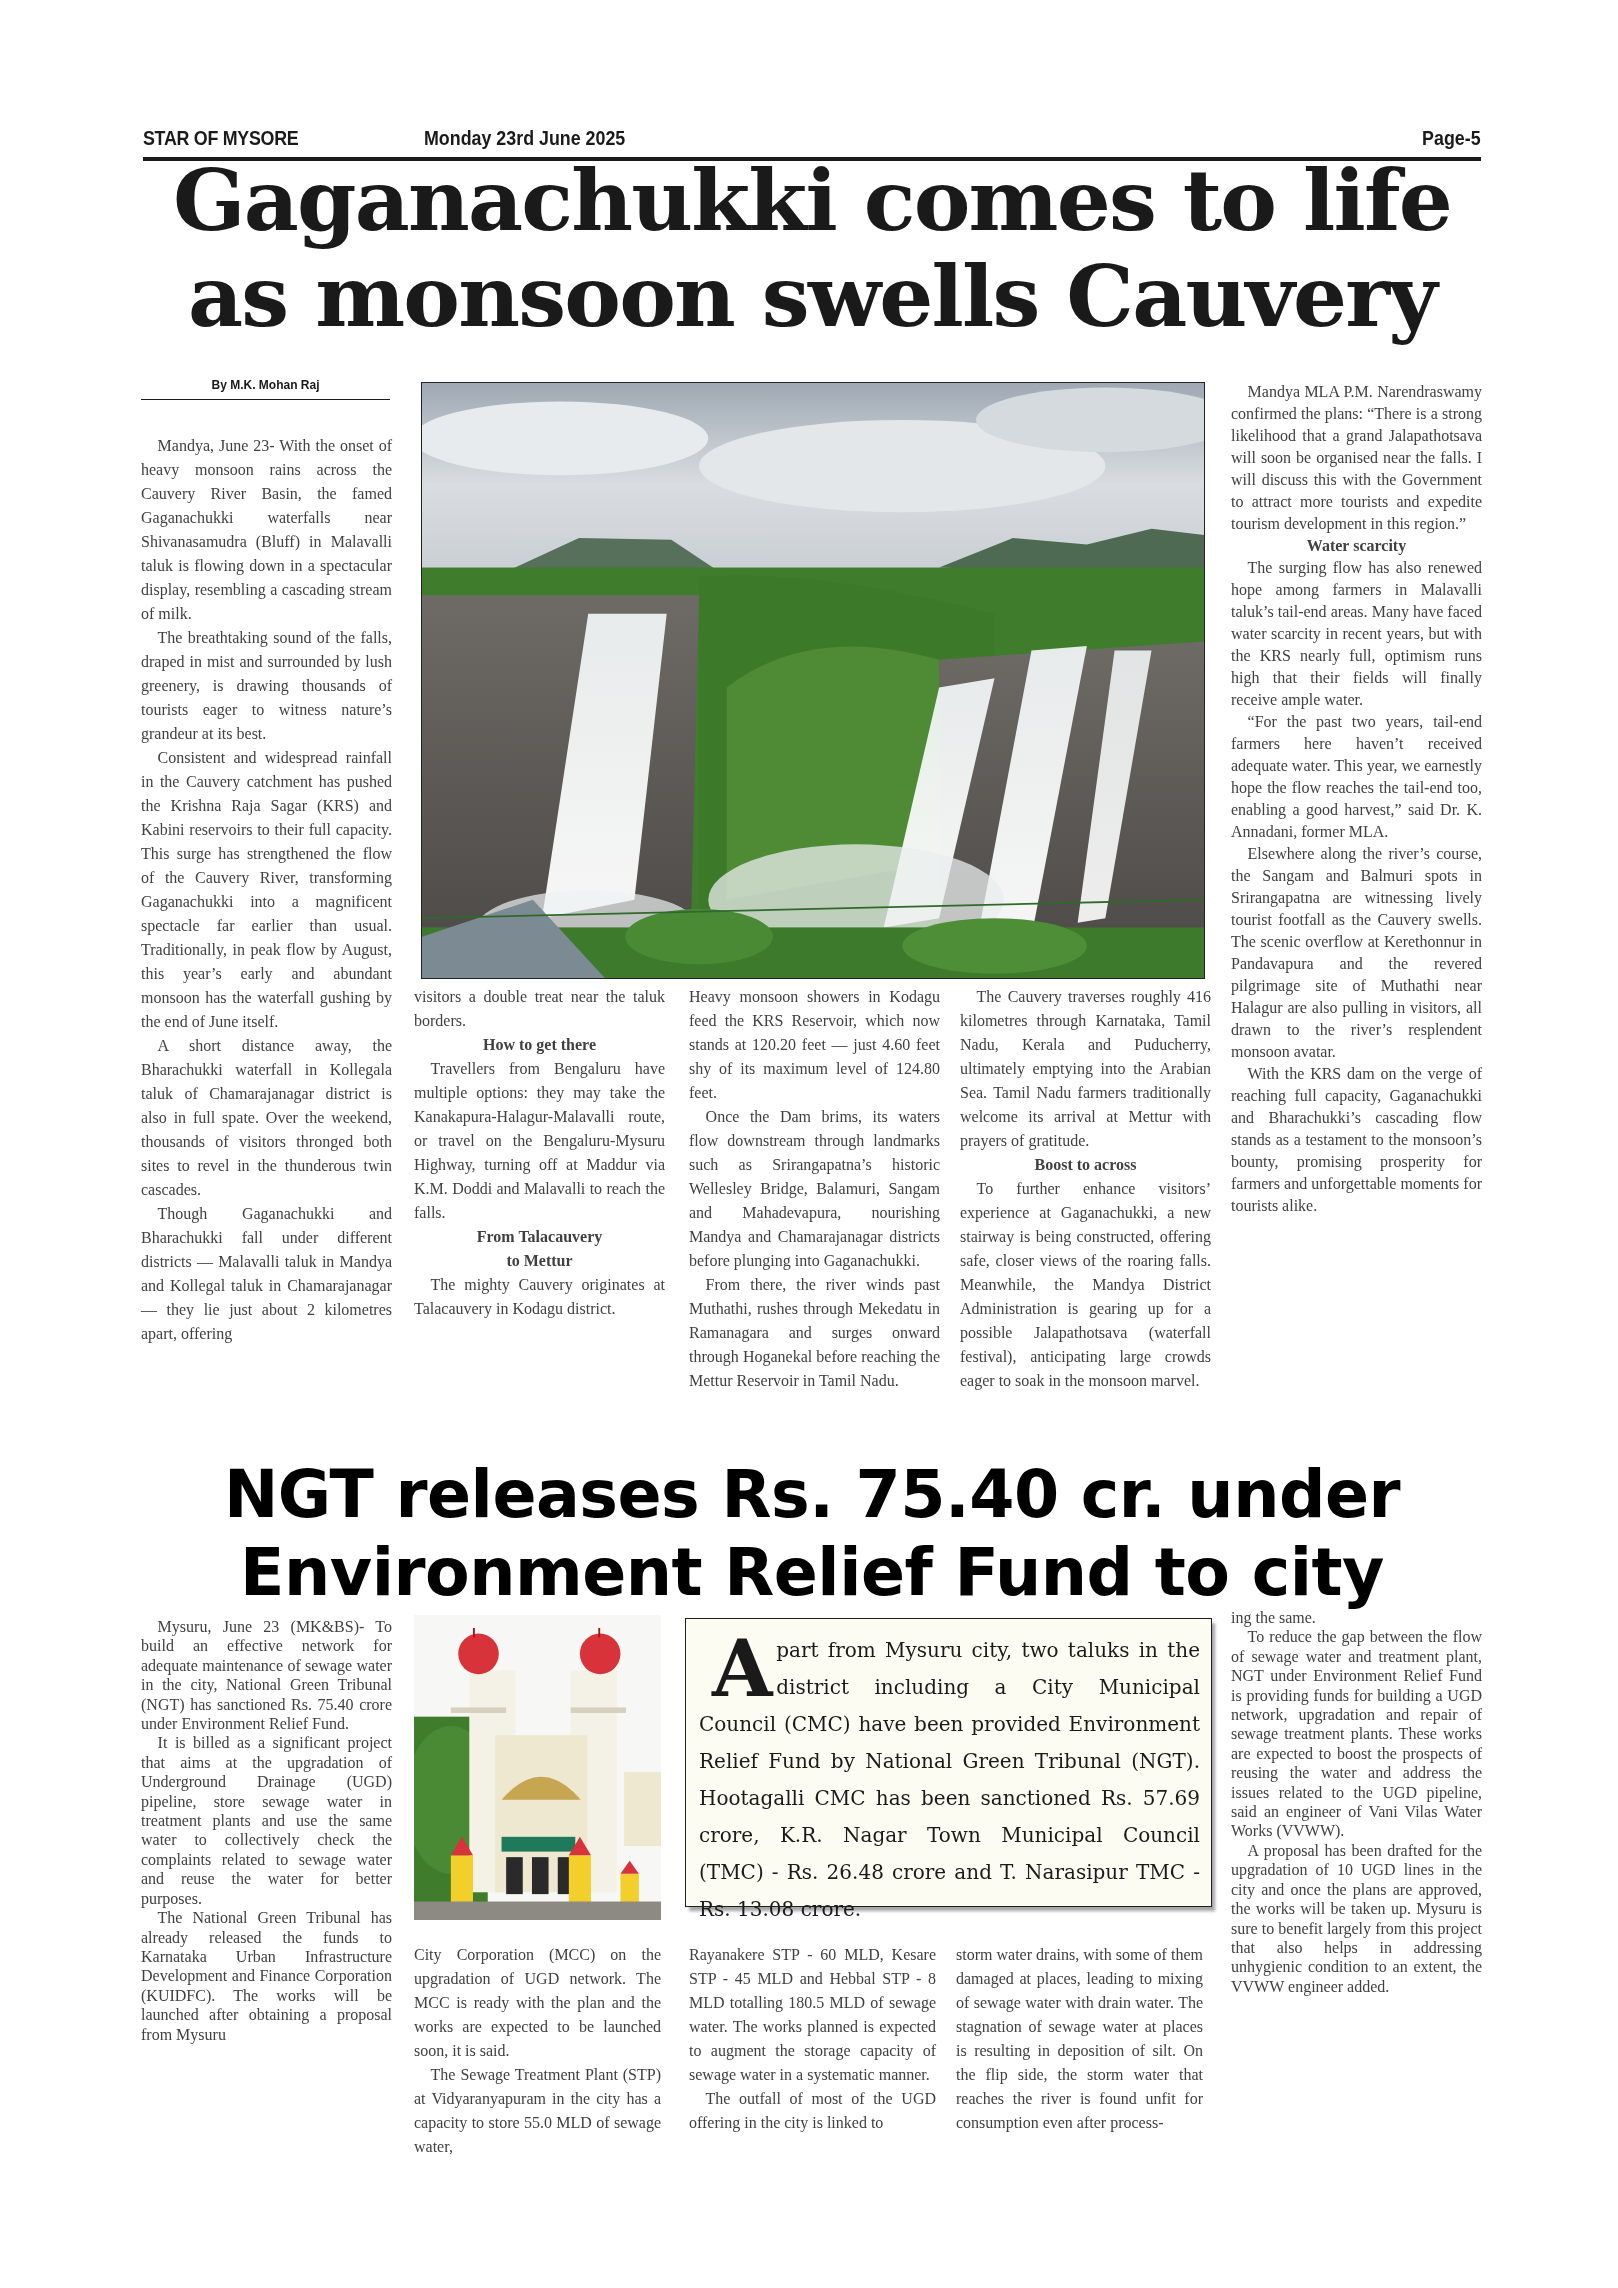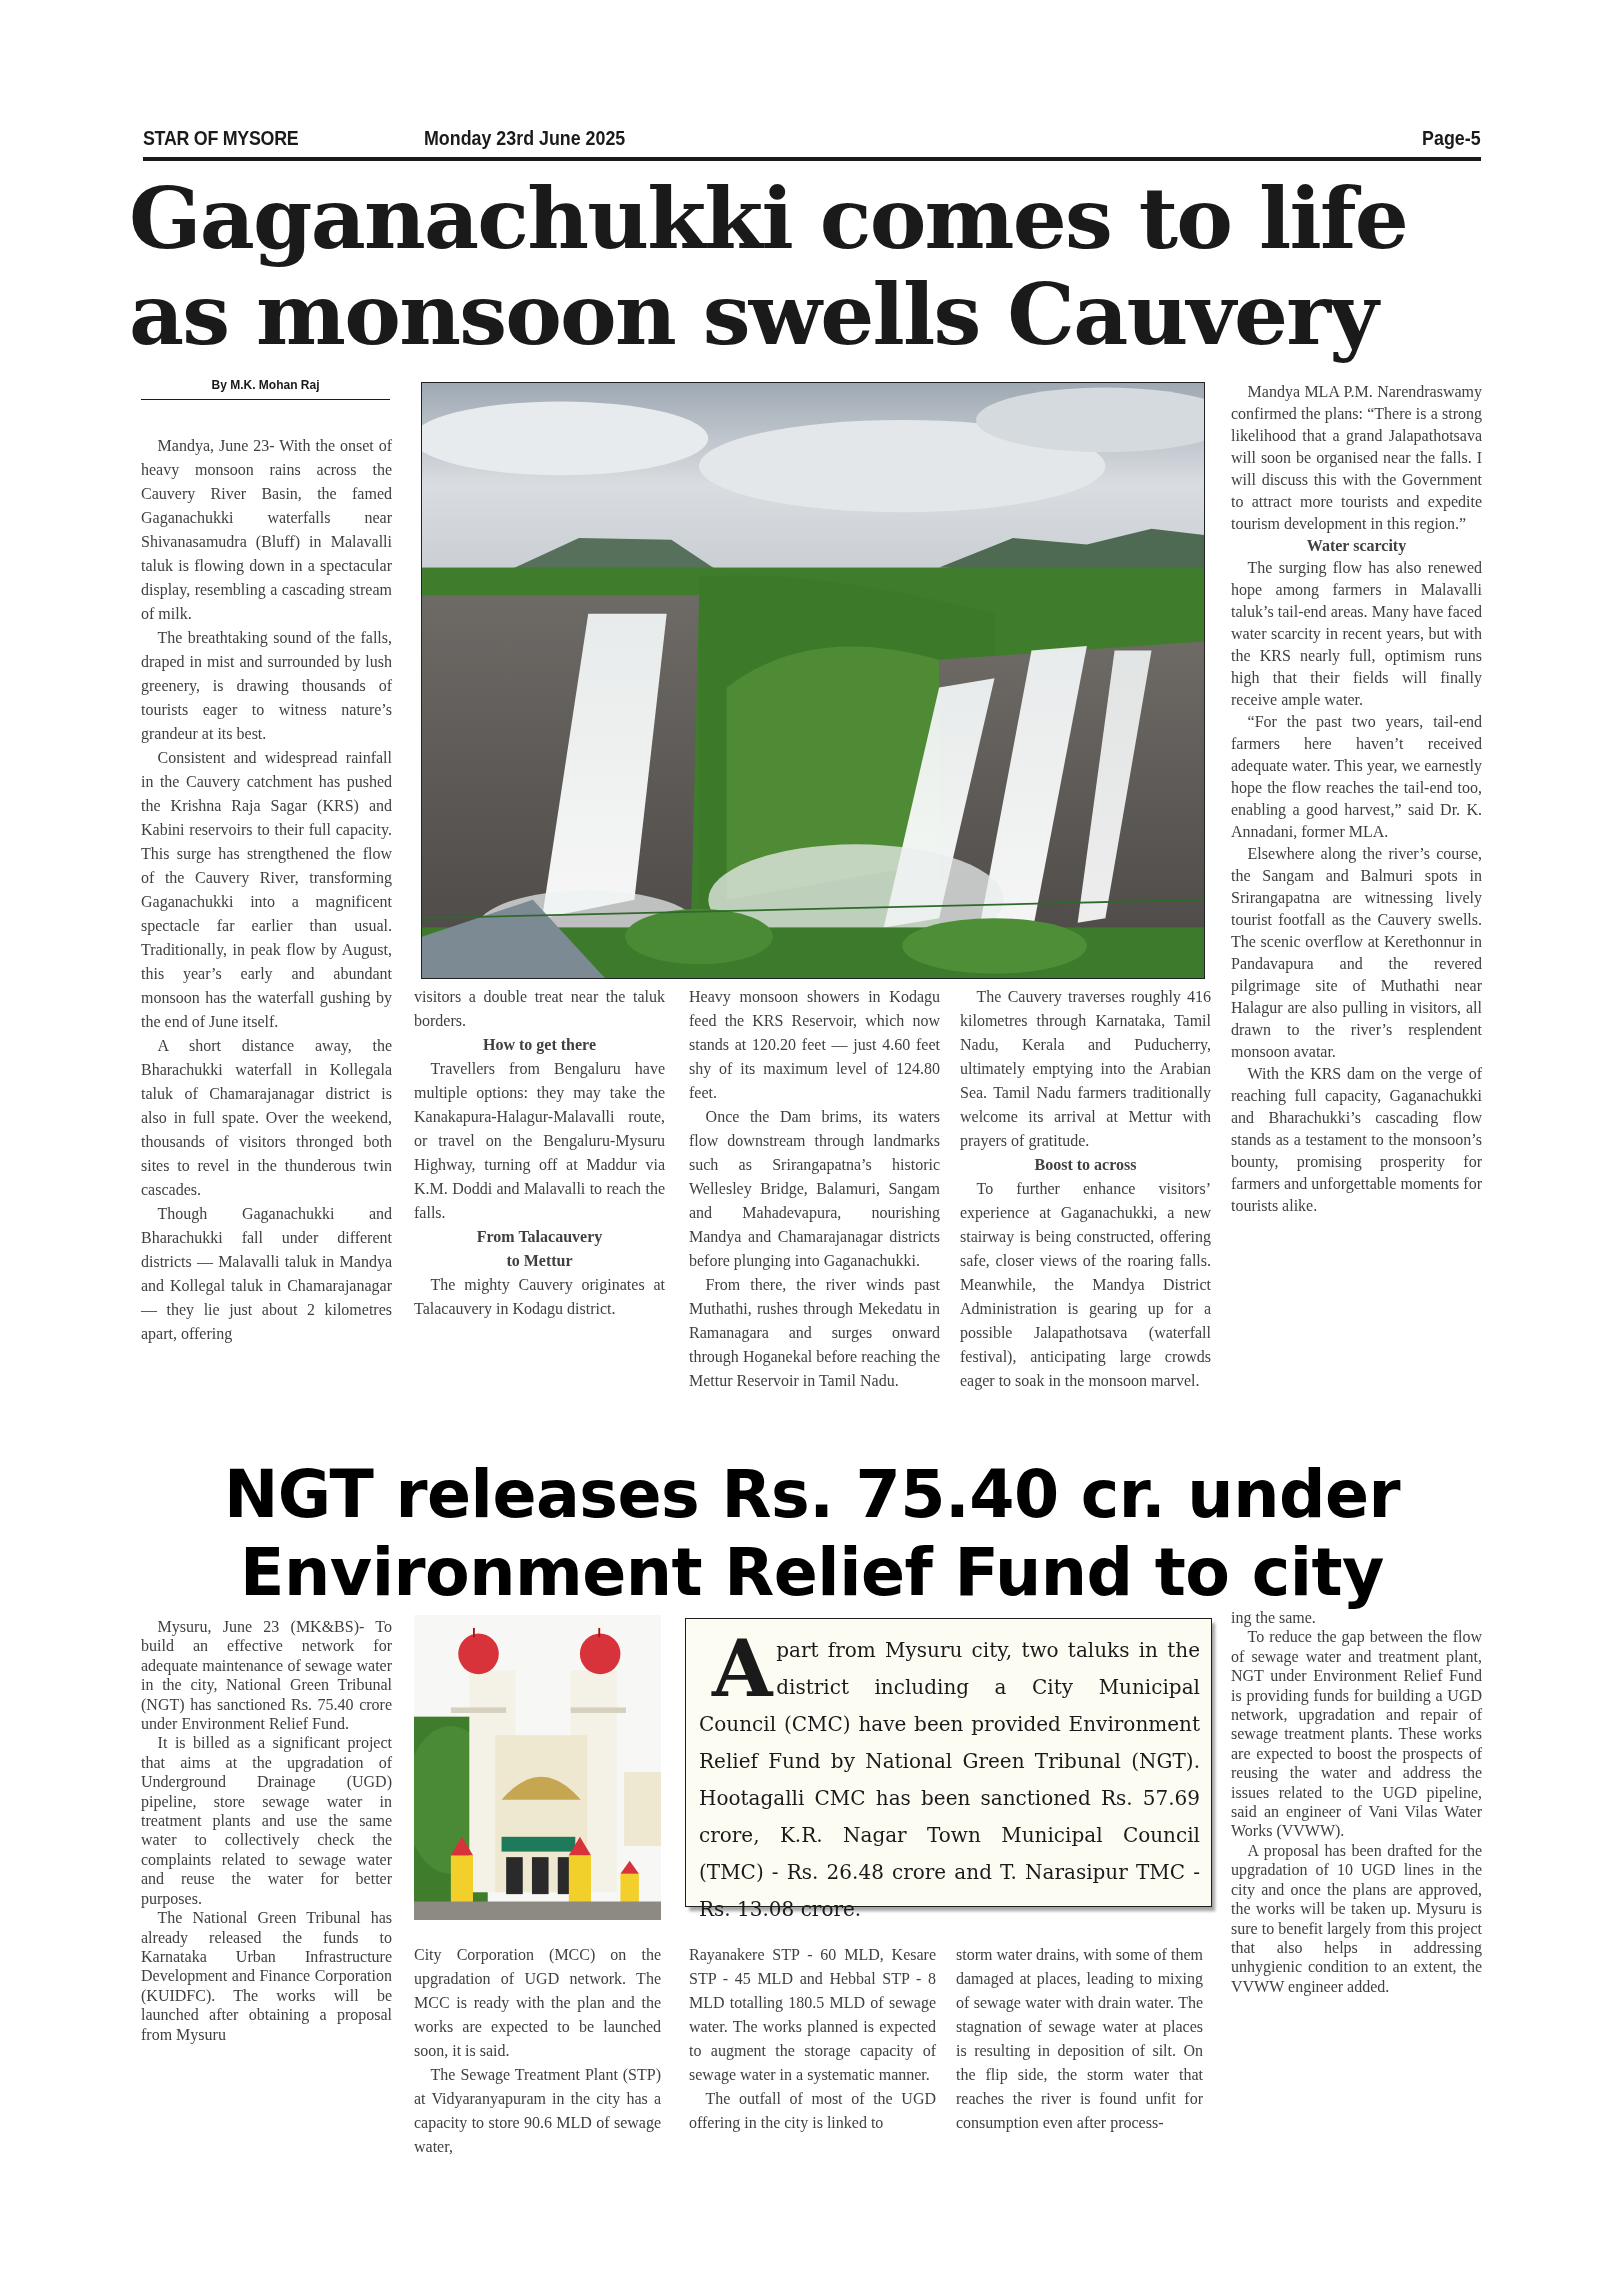--- a/index.html
+++ b/index.html
@@ -5,21 +5,21 @@
   * { box-sizing: border-box; margin: 0; padding: 0; }
   html, body { width: 1619px; height: 2289px; background: #ffffff; }
   body { position: relative; color: #1a1a1a; font-family: "Liberation Sans", sans-serif; overflow: hidden; }
 
   .masthead { position: absolute; left: 143px; top: 127px; width: 1338px; height: 33px; }
   .mh-paper { position: absolute; left: 0; top: 0; font-family: "Liberation Sans", sans-serif; font-weight: bold; font-size: 19.4px; letter-spacing: -0.3px; transform: scaleX(0.92); transform-origin: left; }
   .mh-date { position: absolute; left: 281px; top: 0; font-family: "Liberation Sans", sans-serif; font-weight: bold; font-size: 19.4px; transform: scaleX(0.92); transform-origin: left; }
   .mh-page { position: absolute; right: 0; top: 0; font-family: "Liberation Sans", sans-serif; font-weight: bold; font-size: 19.4px; transform: scaleX(0.92); transform-origin: right; }
   .mh-rule { position: absolute; left: 143px; top: 157px; width: 1338px; height: 3.7px; background: #1a1a1a; }
 
-  .headline1 { position: absolute; left: 129px; top: 170px; width: 1366px; font-family: "DejaVu Serif", serif; font-weight: bold; font-size: 85px; line-height: 96px; letter-spacing: -1.8px; color: #1a1a1a; }
+  .headline1 { position: absolute; left: 129px; top: 152px; width: 1366px; text-align: center; font-family: "DejaVu Serif", serif; font-weight: bold; font-size: 85px; line-height: 96px; letter-spacing: -1.8px; color: #1a1a1a; }
 
   .col { position: absolute; font-family: Liberation Serif, serif; font-size: 16px; line-height: 24px; text-align: justify; color: #404040; }
   .col p { text-indent: 16.6px; }
   .col .sub { text-align: center; font-weight: bold; text-indent: 0; }
 
   .byline { position: absolute; left: 141px; top: 378px; width: 249px; text-align: center; font-weight: bold; font-size: 12px; padding-bottom: 7.4px; border-bottom: 1.8px solid #1a1a1a; }
 
   .photo1 { position: absolute; left: 421px; top: 382px; width: 784px; height: 597px; border: 1.8px solid #222; overflow: hidden; }
 
   .headline2 { position: absolute; left: 129px; top: 1456px; width: 1366px; text-align: center; font-family: "DejaVu Sans", sans-serif; font-weight: bold; font-size: 65px; line-height: 78px; letter-spacing: -0.5px; color: #000000; }
@@ -169,21 +169,21 @@
 </div>
 
 <div class="callout">
   <div class="callout-text">
     <span class="dropcap">A</span><span>part from Mysuru city, two taluks in the district including a City Municipal Council (CMC) have been provided Environment Relief Fund by National Green Tribunal (NGT). Hootagalli CMC has been sanctioned Rs. 57.69 crore, K.R. Nagar Town Municipal Council (TMC) - Rs. 26.48 crore and T. Narasipur TMC - Rs. 13.08 crore.</span>
   </div>
 </div>
 
 <div class="col" style="left:414px; top:1943px; width:247px; line-height:24px;">
   <p style="text-indent:0">City Corporation (MCC) on the upgradation of UGD network. The MCC is ready with the plan and the works are expected to be launched soon, it is said.</p>
-  <p>The Sewage Treatment Plant (STP) at Vidyaranyapuram in the city has a capacity to store 90.6 MLD of sewage water,</p>
+  <p>The Sewage Treatment Plant (STP) at Vidyaranyapuram in the city has a capacity to store 55.0 MLD of sewage water,</p>
 </div>
 
 <div class="col" style="left:689px; top:1943px; width:247px; line-height:24px;">
   <p style="text-indent:0">Rayanakere STP - 60 MLD, Kesare STP - 45 MLD and Hebbal STP - 8 MLD totalling 180.5 MLD of sewage water. The works planned is expected to augment the storage capacity of sewage water in a systematic manner.</p>
   <p>The outfall of most of the UGD offering in the city is linked to</p>
 </div>
 
 <div class="col" style="left:956px; top:1943px; width:247px; line-height:24px;">
   <p style="text-indent:0">storm water drains, with some of them damaged at places, leading to mixing of sewage water with drain water. The stagnation of sewage water at places is resulting in deposition of silt. On the flip side, the storm water that reaches the river is found unfit for consumption even after process-</p>
 </div>

